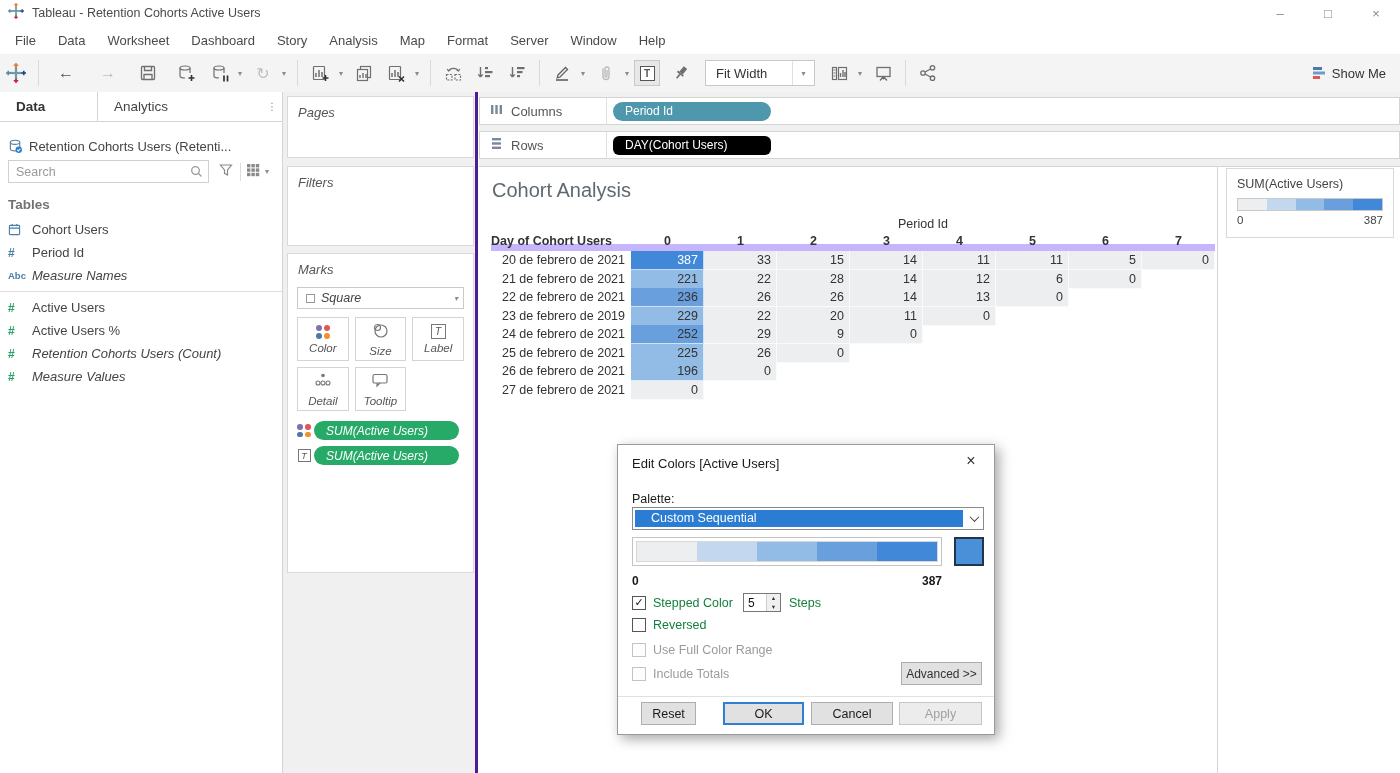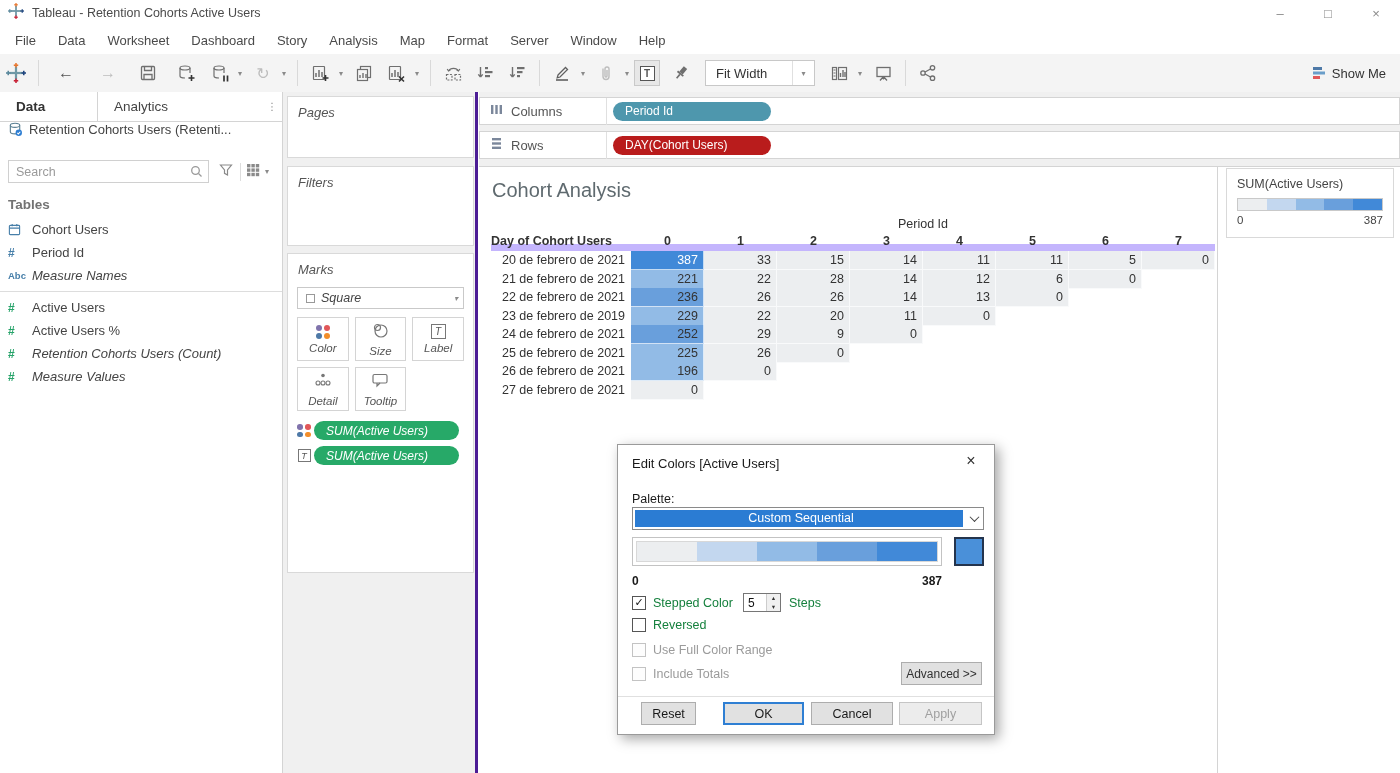--- a/index.html
+++ b/index.html
@@ -34,21 +34,21 @@
   .show-me { position:absolute; right:14px; top:0; height:38px; display:flex; align-items:center; font-size:13px; color:#333; }
   .show-me svg { margin-right:6px; }
 
   
   .datapane { position:absolute; left:0; top:92px; width:283px; height:681px; background:#fff; border-right:1px solid #d4d4d4; }
   .dp-tabs { display:flex; height:30px; border-bottom:1px solid #d4d4d4; align-items:stretch; }
   .dp-tab { display:flex; align-items:center; padding-left:16px; font-size:13.5px; color:#333; }
   .dp-tab.active { width:98px; font-weight:bold; border-right:1px solid #d4d4d4; background:#fff; }
   .dp-tab.inactive { flex:1; color:#444; }
   .dp-tab-more { width:20px; display:flex; align-items:center; justify-content:center; color:#8a8a8a; font-size:10px; }
-  .ds-row { display:flex; align-items:flex-start; height:32px; padding:0 8px; }
+  .ds-row { display:flex; align-items:flex-end; height:32px; padding:0 8px; }
   .ds-row .ds-label { font-size:13px; color:#444; white-space:nowrap; overflow:hidden; text-overflow:ellipsis; margin-left:6px; }
   .search-row { display:flex; align-items:center; margin:6px 8px 4px 8px; height:23px; }
   .search-box { position:relative; flex:1; height:23px; border:1px solid #d0d0d0; background:#fff; display:flex; align-items:center; }
   .search-box input { border:0; outline:0; width:100%; height:100%; padding:0 22px 0 7px; font-size:12.5px; color:#555; font-family:"Liberation Sans",sans-serif; background:transparent; }
   .search-box input::placeholder { color:#9a9a9a; }
   .search-mag { position:absolute; right:4px; top:3px; }
   .search-icons { display:flex; align-items:center; margin-left:6px; }
   .tables-hdr { font-size:13.5px; font-weight:bold; color:#737373; padding:10px 12px 6px 8px; }
   .field-row { display:flex; align-items:center; height:23px; padding-left:8px; }
   .field-ico { width:24px; display:flex; align-items:center; font-size:12px; font-weight:bold; }
@@ -111,21 +111,21 @@
   .legend-bar { display:flex; height:13px; margin-top:7px; border:1px solid #c9c9c9; }
   .legend-bar div, .grad-steps div { flex:1; }
   .legend-minmax { display:flex; justify-content:space-between; font-size:11.5px; color:#444; margin-top:3px; }
 
   
   .dialog { position:absolute; left:617px; top:444px; width:378px; height:291px; background:#fff; border:1px solid #9a9a9a; box-shadow:4px 4px 12px rgba(0,0,0,.35); z-index:50; }
   .dlg-title { position:absolute; left:14px; top:11px; font-size:13px; color:#1a1a1a; }
   .dlg-close { position:absolute; right:12px; top:7px; font-size:16px; color:#333; width:22px; text-align:center; }
   .dlg-palette-label { position:absolute; left:14px; top:47px; font-size:12.5px; color:#1a1a1a; }
   .combo { position:absolute; left:14px; top:62px; width:352px; height:23px; border:1px solid #8a8a8a; background:#fff; display:flex; }
-  .combo-sel { flex:1; margin:2px; background:#2b7cd3; color:#fff; font-size:12.5px; padding-left:4px; line-height:17px;text-align:center; }
+  .combo-sel { flex:1; margin:2px; background:#2b7cd3; color:#fff; font-size:12.5px; padding-left:16px; line-height:17px; }
   .combo-caret { width:18px; display:flex; align-items:center; justify-content:center; }
   .chev { width:7px; height:7px; border-right:1.5px solid #444; border-bottom:1.5px solid #444; transform:rotate(45deg) translate(-1px,-1px); }
   .grad-frame { position:absolute; left:14px; top:92px; width:310px; height:29px; border:1px solid #c3c3c3; background:#fff; padding:3px; }
   .grad-steps { display:flex; width:100%; height:100%; border:1px solid #d8d8d8; }
   .swatch { position:absolute; left:336px; top:92px; width:30px; height:29px; border:2px solid #24344d; }
   .rng-min { position:absolute; left:14px; top:129px; font-size:12px; font-weight:bold; color:#1a1a1a; }
   .rng-max { position:absolute; left:14px; top:129px; width:310px; text-align:right; font-size:12px; font-weight:bold; color:#1a1a1a; }
   .chk-row { position:absolute; left:14px; display:flex; align-items:center; }
   .chk { width:14px; height:14px; border:1px solid #555; background:#fff; display:flex; align-items:center; justify-content:center; font-size:11px; color:#111; margin-right:7px; }
   .chk.disabled { border-color:#c3c3c3; background:#fdfdfd; }
@@ -546,21 +546,21 @@
     <div class="shelf rows">
       <span class="shelf-ico">
         <svg width="13" height="13" viewBox="0 0 13 13" fill="#7b879b">
           <rect x="2" y="1" width="9" height="2.4"></rect>
             <rect x="2" y="5.3" width="9" height="2.4"></rect>
             <rect x="2" y="9.6" width="9" height="2.4"></rect>
         </svg>
       </span>
       <span class="shelf-label">Rows</span>
       <span class="shelf-div"></span>
-      <span class="pill blue" style="background: #b91c1c;">DAY(Cohort Users)</span>
+      <span class="pill blue" style="background: #000000; border-radius: 6px;">DAY(Cohort Users)</span>
     </div>
   </div>
 
   <div class="canvas">
     <div class="sheet-title">Cohort Analysis</div>
     <div class="pid-header">Period Id</div>
     <div class="tbl">
       <div class="tbl-hrow" id="tbl-head">
           <div class="rowdim">Day of Cohort Users</div>
           <div class="colh">0</div>

